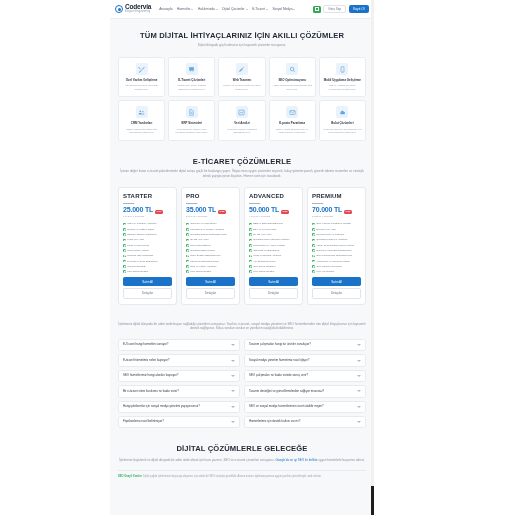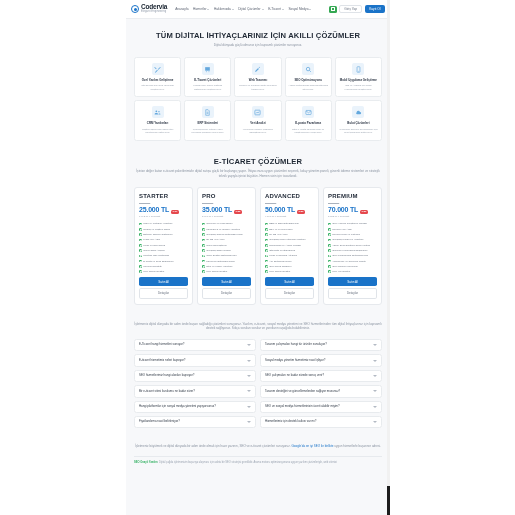--- a/index.html
+++ b/index.html
@@ -1,21 +1,21 @@
 <!DOCTYPE html>
 <html lang="tr"><head>
 <meta charset="utf-8">
 <style>
   html,body{margin:0;padding:0;}
   body{
     width:515px;height:515px;overflow:hidden;background:#ffffff;
     font-family:"Liberation Sans","DejaVu Sans",sans-serif;
     color:#3a4250;
   }
-  .viewport{position:absolute;left:126px;top:0;width:264px;height:515px;background:#f7f8fa;overflow:hidden;}
+  .viewport{position:absolute;left:110px;top:0;width:264px;height:515px;background:#f7f8fa;overflow:hidden;}
   .scrollbar{position:absolute;right:0;top:0;width:3px;height:515px;background:#f1f1f1;}
   .scrollthumb{position:absolute;right:0;top:486px;width:3px;height:29px;background:#1d1d1d;}
 
   
   .header{height:19px;background:#ffffff;border-bottom:1px solid #ebedf0;display:flex;align-items:center;padding:0 5px;box-sizing:border-box;}
   .brand{display:flex;align-items:center;gap:2px;margin-right:8px;}
   .brand-mark{width:8px;height:8px;border-radius:50%;border:1.6px solid #1a73c8;box-sizing:border-box;position:relative;flex:none;}
   .brand-mark:after{content:"";position:absolute;left:1.6px;top:1.6px;width:3px;height:3px;border-radius:50%;background:#1a73c8;}
   .brand-txt{line-height:1;}
   .brand-name{font-size:6.5px;font-weight:700;color:#17222f;letter-spacing:-.2px;}
@@ -224,21 +224,21 @@
               <path d="M7 18h10a4 4 0 000-8 6 6 0 00-11.6 1.6A3.6 3.6 0 007 18z"></path>
             </svg>
           </div>
           <div class="card-t">Bulut Çözümleri</div>
           <div class="card-d">Verilerinizi güvenle depolamanız için bulut çözümleri sağlıyoruz.</div>
         </div>
       </div>
   </div>
 
   <div class="section pricing">
-    <div class="sec-title">E-TİCARET ÇÖZÜMLER</div>
+    <div class="sec-title">E-TİCARET ÇÖZÜMLERLE</div>
     <div class="sec-sub">İşinize değer katan e-ticaret paketlerimizle dijital satışa güçlü bir başlangıç yapın. İhtiyacınıza uygun çözümleri seçerek, kolay yönetim paneli, güvenli ödeme sistemleri ve stratejik teknik yapıyla işinizi büyütün. Hemen sizin için tasarlandı.</div>
     <div class="plans" id="plans">
         <div class="plan">
           <div class="plan-name">STARTER</div>
           <div class="plan-old">30.000 TL</div>
           <div class="plan-priceline">
             <span class="plan-price">25.000 TL</span>
             <span class="plan-badge">%17</span>
           </div>
           <div class="plan-note">1.992 TL x 12 Taksit</div>
@@ -497,20 +497,21 @@
           <i class="chev"></i>
         </div>
         <div class="faq-item">
           <div class="faq-q">Hizmetlerimiz için destek katkısı var mı?</div>
           <i class="chev"></i>
         </div>
       </div>
   </div>
 
   <div class="section cta">
+    <div class="sec-title">DİJİTAL ÇÖZÜMLERLE GELECEĞE</div>
     <div class="cta-p">
       <span>İşletmeniz büyütmek ve dijital dünyada bir adım önde olmak için hazır yazının, SEO ve e-ticaret çözümleri sunuyoruz.</span>
       <span class="lnk">Google'da en iyi SEO ile birlikte</span>
       <span>uygun hizmetlerle başarının adresi.</span>
     </div>
     <div class="footer-note">
       <b>SEO Onaylı Yazılım</b><span>: Dijital çağda işletmenizin başarıya ulaşması için adeta bir SEO stratejisi gereklidir. Arama motoru optimizasyonuna uygun yazılım çözümleriyle, web sitenizi</span>
     </div>
   </div>
 

